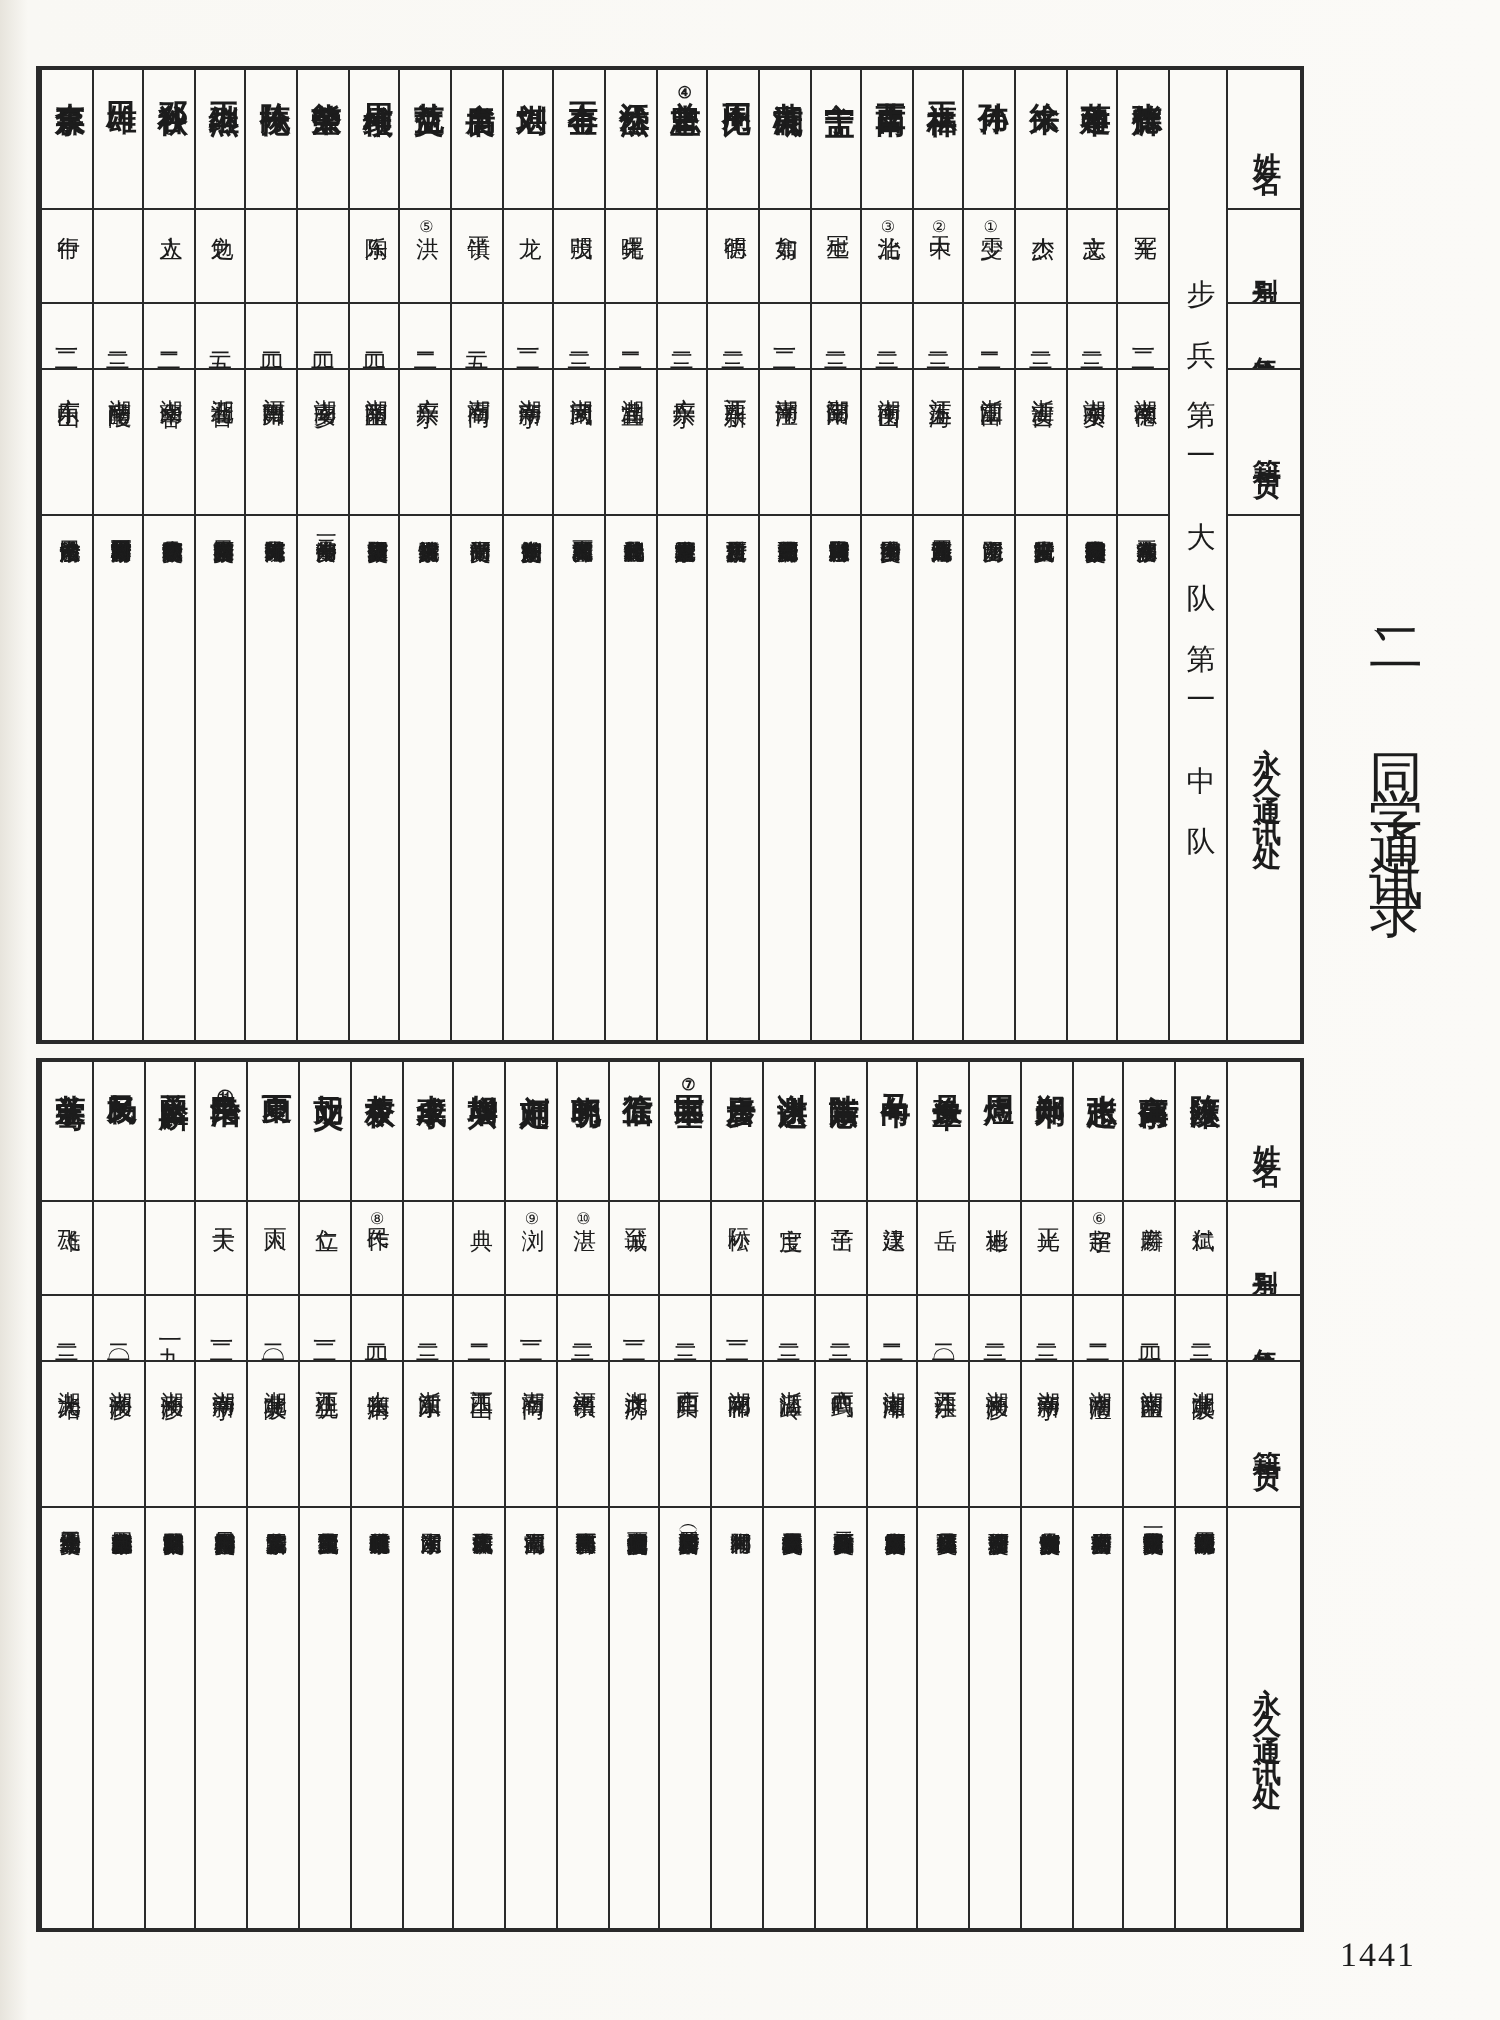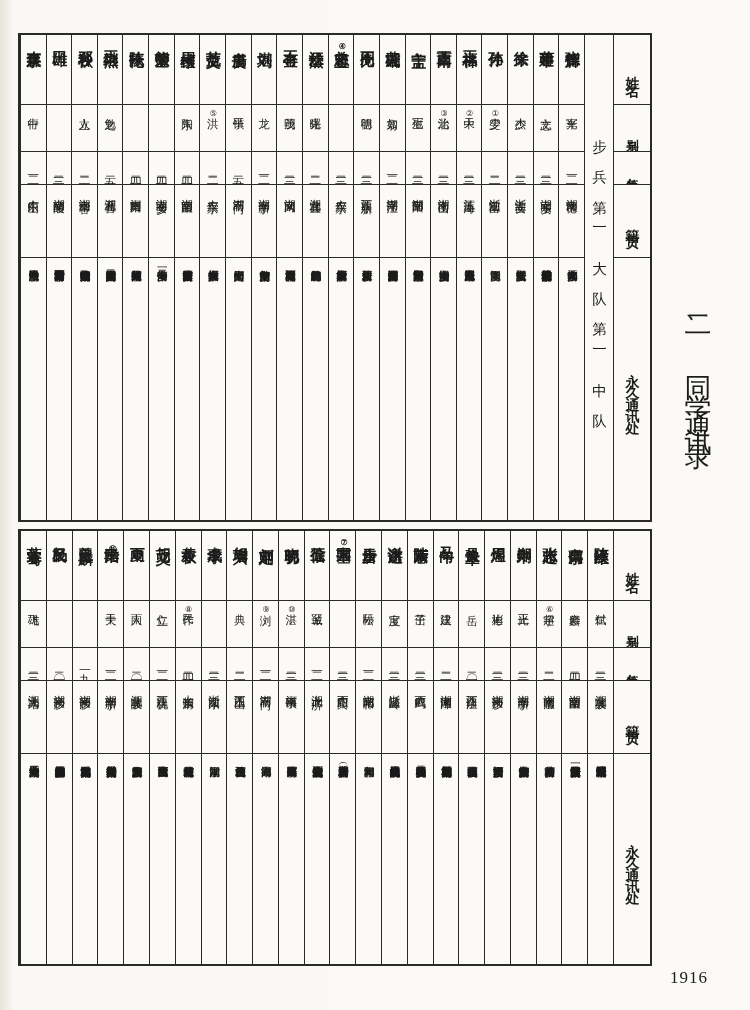--- a/index.html
+++ b/index.html
@@ -922,15 +922,15 @@
       <span class="v origin-text">湖北大冶</span>
     </div>
     <div class="cell addr">
       <span class="v addr-text">湖北大冶徐家培二三四号交</span>
     </div>
   </div>
 </section>
 
   <div class="spine">二、同学通讯录</div>
 
-  <div class="pageno">1916</div>
+  <div class="pageno">1441</div>
 
 </div>
 
 </body></html>

